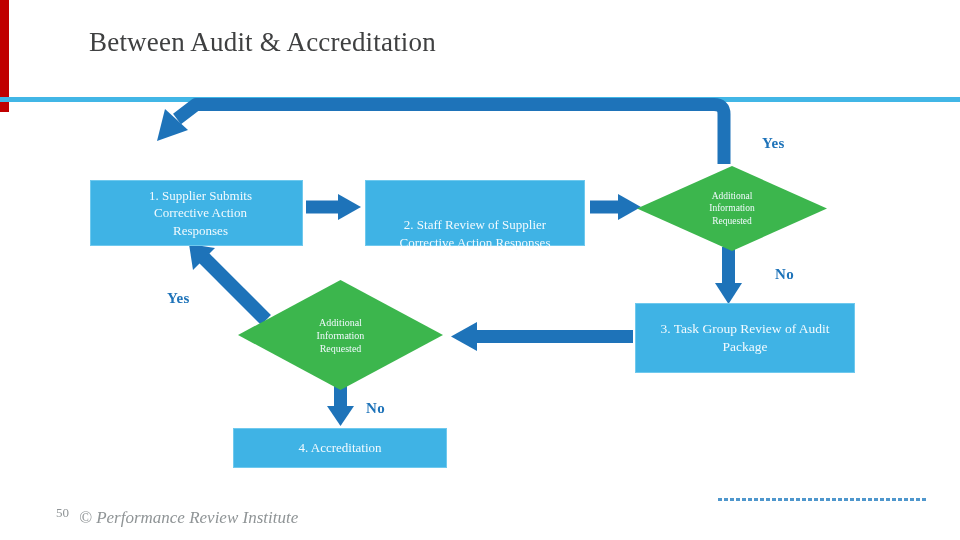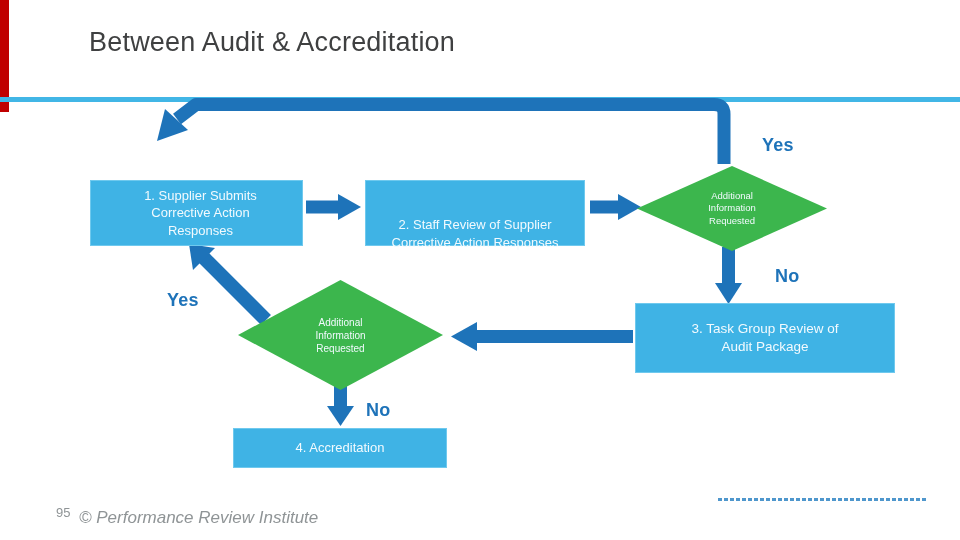--- a/index.html
+++ b/index.html
@@ -1,18 +1,18 @@
 <!DOCTYPE html>
 <html style="--accent-bar: #C00000; --rule: #41B6E6; --box-fill: #3FB3E5; --box-border: #6FC9EE; --box-text: #F2FAFE; --diamond-fill: #3CB64D; --connector: #1E73B9; --label-text: #1E73B9; --title-text: #3F4041; --footer-text: #8F9496; --logo-blue: #1474BC; --logo-green: #3CB64D;"><head>
 <meta charset="utf-8">
 <style>
   html,body{margin:0;padding:0;background:#ffffff;}
   .slide{
     position:relative;width:960px;height:540px;background:#ffffff;
-    font-family:Liberation Sans, sans-serif;overflow:hidden;
+    font-family:Liberation Serif, serif;overflow:hidden;
   }
   .red-bar{position:absolute;left:0;top:0;width:9px;height:112px;background:var(--accent-bar,#C00000);}
   .title{
     position:absolute;left:89px;top:27px;margin:0;
     font-size:27px;font-weight:400;color:var(--title-text,#3F4041);letter-spacing:.2px;
   }
   .rule{position:absolute;left:0;top:97px;width:960px;height:5px;background:var(--rule,#41B6E6);z-index:1;}
   .connectors{position:absolute;left:0;top:0;z-index:2;}
 
   .node{
@@ -27,31 +27,31 @@
   }
   .diamond{
     background:var(--diamond-fill,#3CB64D);
     clip-path:polygon(50% 0,100% 50%,50% 100%,0 50%);
     line-height:1.3;
   }
   #box1{left:90px;top:180px;width:213px;height:66px;padding-left:8px;}
   #box1 span{max-width:150px;}
   #box2{left:365px;top:180px;width:220px;height:66px;}
   #box2 span{max-width:180px;margin-top:41px;}
-  #box3{left:635px;top:303px;width:260px;height:70px;font-size:13.5px;}
+  #box3{left:635px;top:303px;width:220px;height:70px;font-size:13.5px;}
   #box3 span{max-width:175px;}
   #box4{left:233px;top:428px;width:214px;height:40px;}
   #box4 span{max-width:200px;text-align:center;}
   #diamond1{left:637px;top:166px;width:190px;height:85px;font-size:9.5px;}
   #diamond1 span{max-width:70px;}
   #diamond2{left:238px;top:280px;width:205px;height:110px;font-size:10px;}
   #diamond2 span{max-width:72px;}
 
   .flabel{
-    position:absolute;z-index:4;font-size:18px;font-weight:700;
+    position:absolute;z-index:4;font-size:15px;font-weight:700;
     color:var(--label-text,#1E73B9);letter-spacing:.3px;
   }
   #yes-top{left:762px;top:135px;}
   #no-right{left:775px;top:266px;}
   #yes-left{left:167px;top:290px;}
   #no-bottom{left:366px;top:400px;}
 
   .footer-num{position:absolute;left:56px;top:505px;font-size:13px;color:var(--footer-text,#8F9496);}
   .footer-copy{position:absolute;left:79px;top:508px;font-size:17px;font-style:italic;color:var(--footer-text,#8F9496);}
 
@@ -117,20 +117,20 @@
   </div>
   <div class="node box" id="box4">
     <span>4. Accreditation</span>
   </div>
 
   <div class="flabel" id="yes-top">Yes</div>
   <div class="flabel" id="no-right">No</div>
   <div class="flabel" id="yes-left">Yes</div>
   <div class="flabel" id="no-bottom">No</div>
 
-  <div class="footer-num">95</div>
+  <div class="footer-num">50</div>
   <div class="footer-copy">© Performance Review Institute</div>
 
   <div class="logo">
     <div class="tagline"></div>
   </div>
 
 </div>
 
 </body></html>

